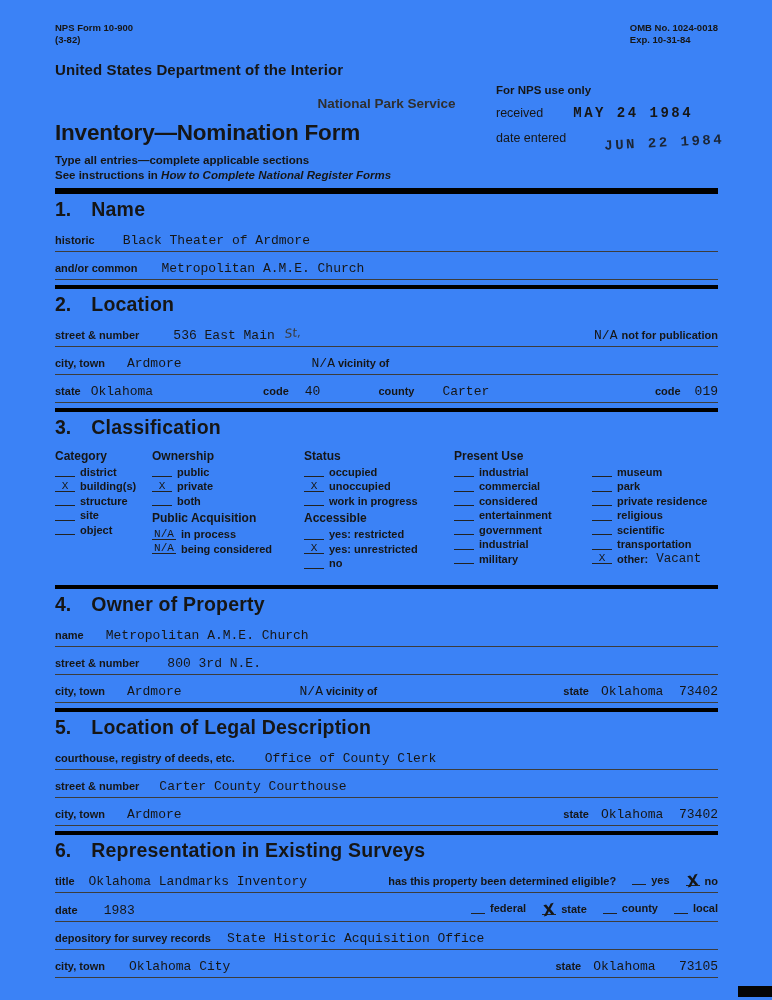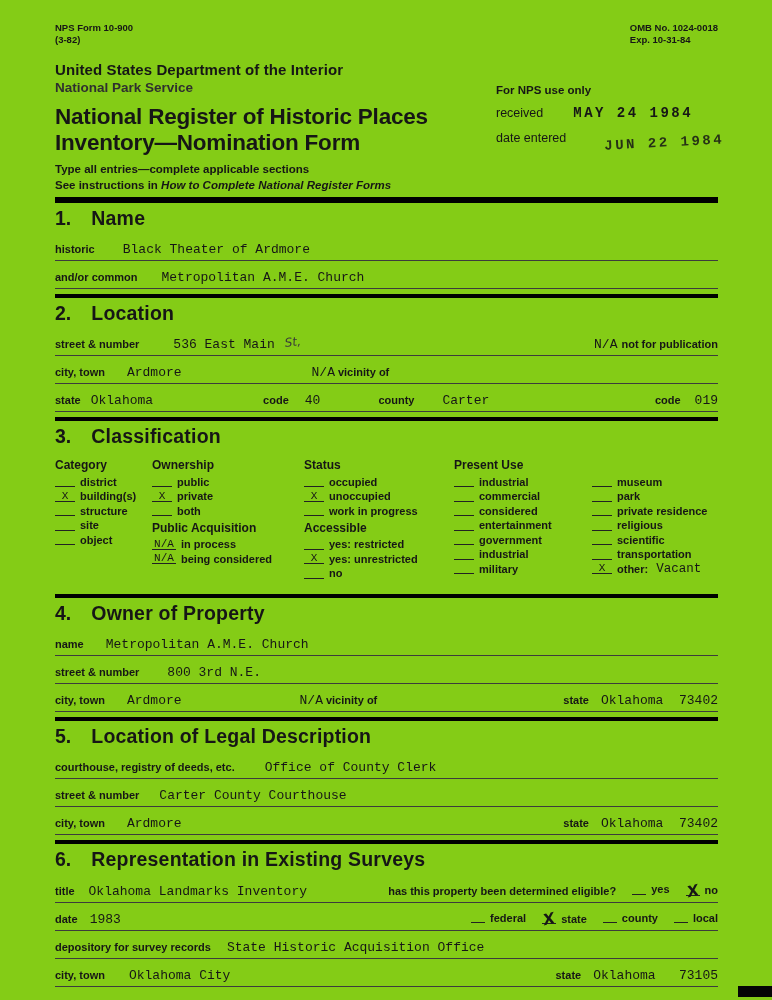--- a/index.html
+++ b/index.html
@@ -1,26 +1,26 @@
 <!DOCTYPE html>
 <html><head>
 <meta charset="utf-8">
 <style>
   * { margin:0; padding:0; box-sizing:border-box; }
   html,body { background:#e9e9e6; }
   .page {
     width:772px; height:1000px; margin:0 auto; position:relative; overflow:hidden;
-    background:#84cc16; color:#161616;
+    background:#3b82f6; color:#161616;
     font-family:"Liberation Sans", sans-serif;
     padding:22px 54px 0 55px;
   }
   .tiny { font-size:9.5px; font-weight:bold; line-height:1.3; }
   .top-meta { display:flex; justify-content:space-between; }
   .dept { font-size:15px; font-weight:bold; margin-top:14px; letter-spacing:0.1px; }
-  .service { font-size:13.5px; font-weight:bold; color:#2f2f2f; margin-top:2px; }
+  .service { font-size:13.5px; font-weight:bold; color:#2f2f2f; margin-top:18px;text-align:center; }
   .main-title { font-size:22.5px; font-weight:bold; line-height:1.15; margin-top:9px; letter-spacing:-0.2px; }
   .instructions { font-size:11.5px; font-weight:bold; margin-top:7px; line-height:1.35; width:460px; }
   .italic { font-style:italic; }
   .nps-box { position:absolute; top:84px; right:64px; width:212px; }
   .nps-use { font-size:11.5px; font-weight:bold; }
   .stamp-row { margin-top:9px; display:flex; align-items:baseline;gap:20px; }
   .small-label { font-size:12.5px; white-space:nowrap; }
   .stamp { font-family:"Liberation Mono", monospace; font-weight:bold; font-size:14px;
            letter-spacing:2.5px; white-space:nowrap; margin-left:10px; }
   .stamp2 { transform:rotate(-3deg) translate(8px,5px); opacity:0.85; }
@@ -69,21 +69,20 @@
     </div>
     <div class="tiny">
       <div>OMB No. 1024-0018</div>
       <div>Exp. 10-31-84</div>
     </div>
   </div>
 
   <div class="dept">United States Department of the Interior</div>
   <div class="service">National Park Service</div>
   <div class="main-title">
-    <div>National Register of Historic Places</div>
     <div>Inventory—Nomination Form</div>
   </div>
   <div class="instructions">
     <div>Type all entries—complete applicable sections</div>
     <div><span>See instructions in </span><span class="italic">How to Complete National Register Forms</span></div>
   </div>
 
   <div class="nps-box">
     <div class="nps-use">For NPS use only</div>
     <div class="stamp-row">
@@ -401,21 +400,21 @@
       <span class="blank blank-sm"></span>
       <span class="flabel">yes</span>
     </span>
     <span class="optgroup">
       <span class="blank blank-sm"><span class="handx">X</span></span>
       <span class="flabel">no</span>
     </span>
   </div>
   <div class="frow">
     <span class="flabel">date</span>
-    <span class="fvalue" style="margin-left:12px">1983</span>
+    <span class="fvalue" style="margin-left:26px">1983</span>
     <span class="spacer"></span>
     <span class="optgroup">
       <span class="blank blank-sm"></span>
       <span class="flabel">federal</span>
     </span>
     <span class="optgroup">
       <span class="blank blank-sm"><span class="handx">X</span></span>
       <span class="flabel">state</span>
     </span>
     <span class="optgroup">

